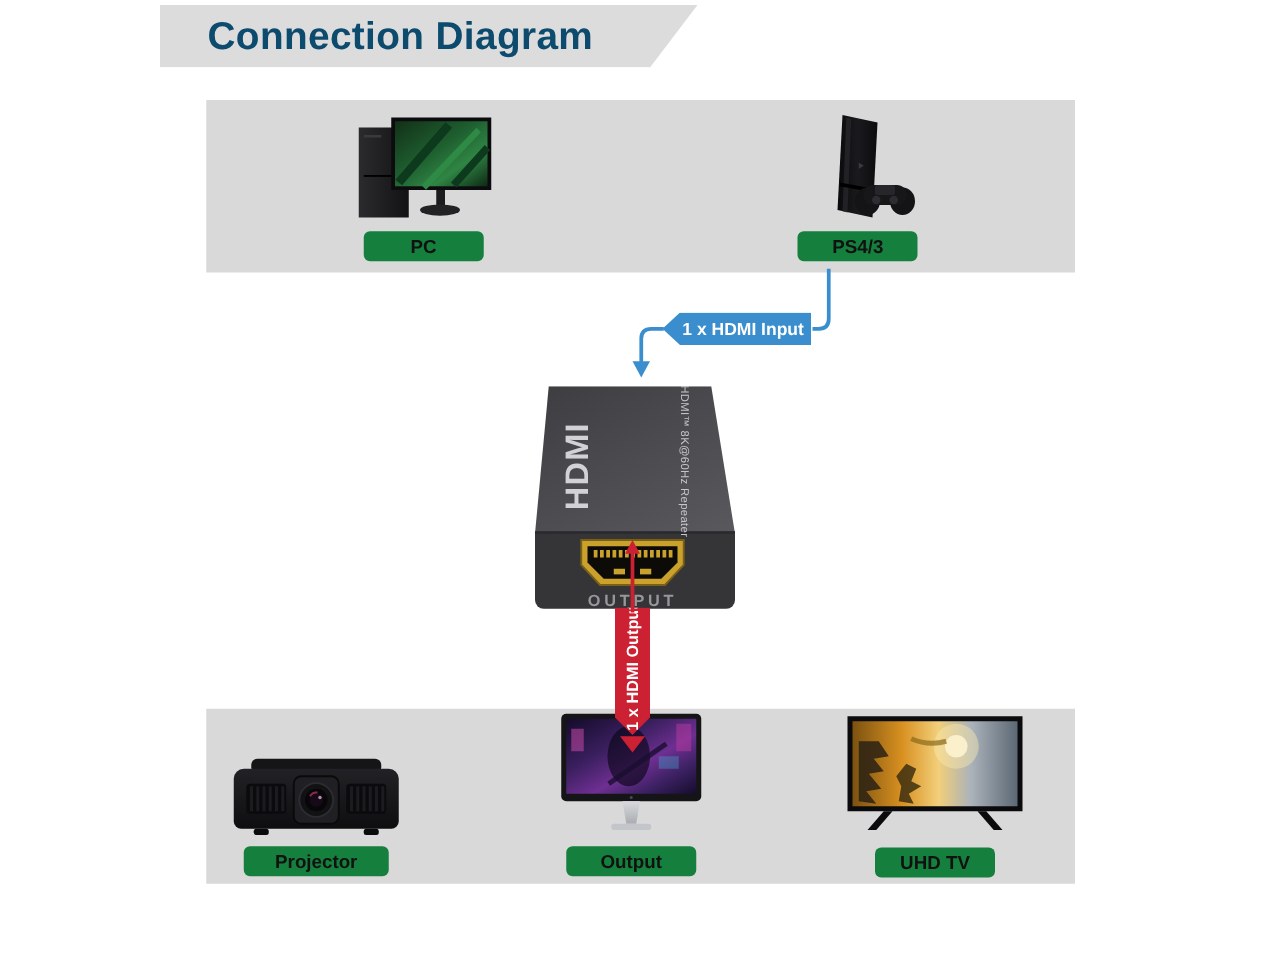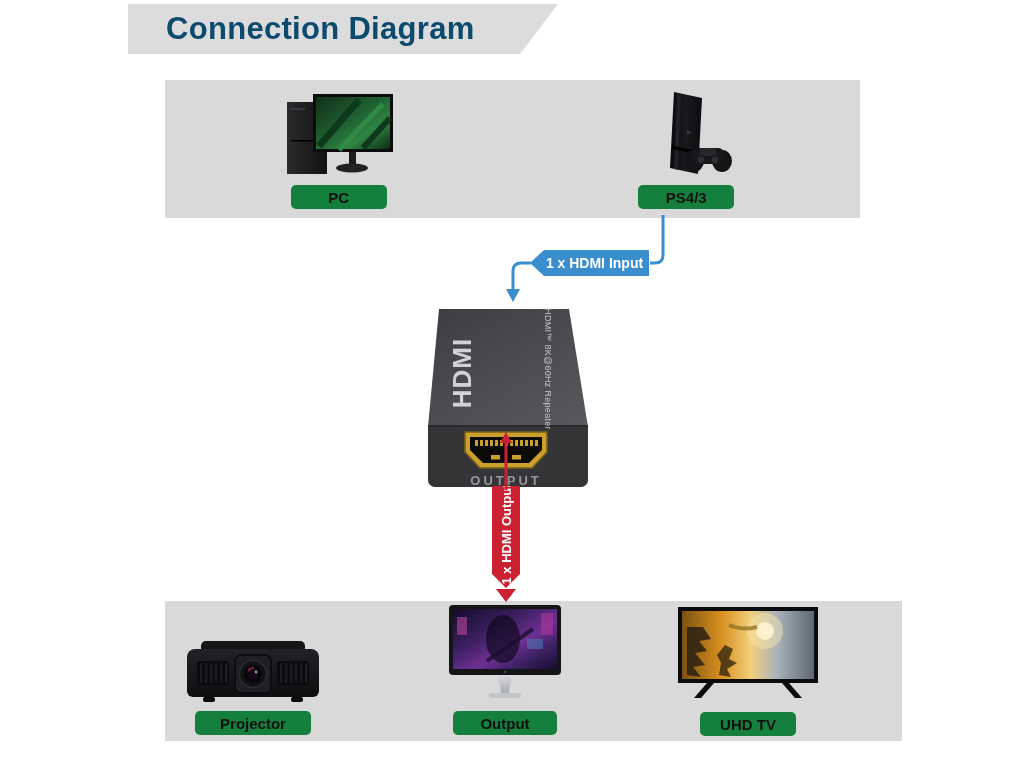--- a/index.html
+++ b/index.html
@@ -8,21 +8,21 @@
 
   
   .header{position:absolute;left:128px;top:4px;width:430px;height:50px;background:#dcdcdc;
           clip-path:polygon(0 0,100% 0,calc(100% - 38px) 100%,0 100%);}
   .header .title{margin:0;padding-left:38px;line-height:50px;font-size:31px;font-weight:bold;
           color:#0c4a6e;letter-spacing:.3px;}
 
   
   .band{position:absolute;left:165px;width:695px;background:#d9d9d9;}
   .band-top{top:80px;height:138px;display:flex;}
-  .band-bottom{top:601px;height:140px;padding-left:42px;}
+  .band-bottom{top:567px;height:140px;}
   .cell{flex:1;position:relative;}
   .device{position:absolute;left:50%;transform:translateX(-50%);bottom:33px;}
   .dev-label{position:absolute;left:50%;transform:translateX(-50%);bottom:9px;width:96px;height:24px;
           background:#15803d;border-radius:5px;display:flex;align-items:center;justify-content:center;
           font-size:15px;font-weight:bold;color:#111;white-space:nowrap;}
   .sink{position:absolute;}
   .sink .dev-label{bottom:auto;}
 
   
   .overlay{position:absolute;left:0;top:0;width:1024px;height:768px;pointer-events:none;z-index:30;}

